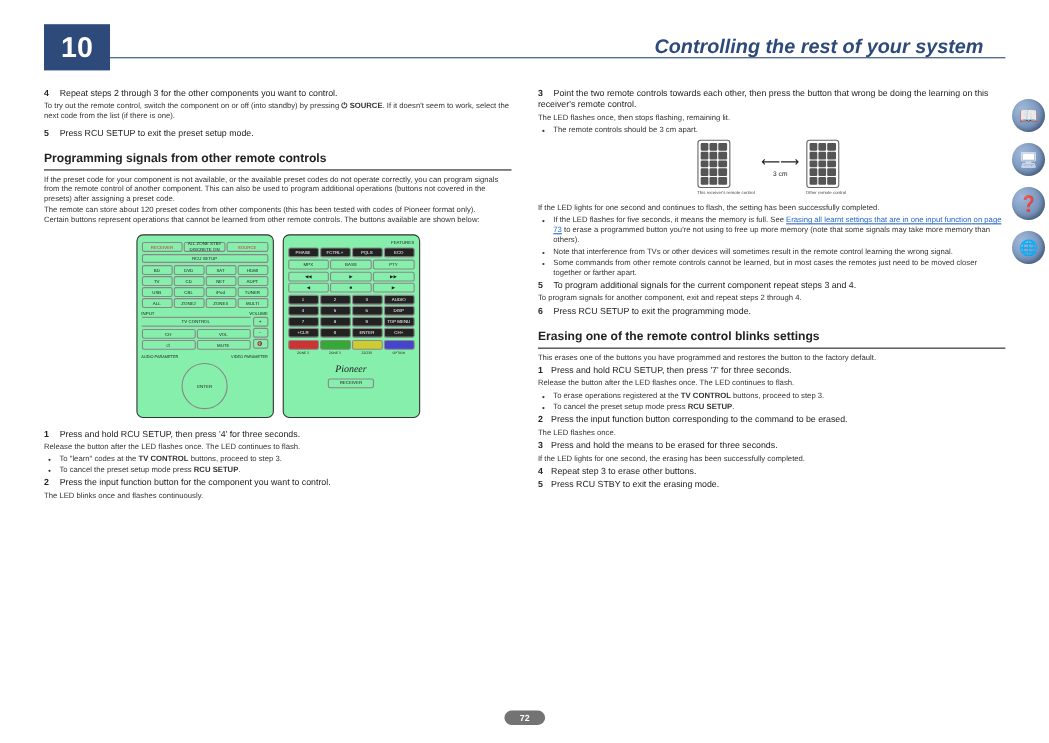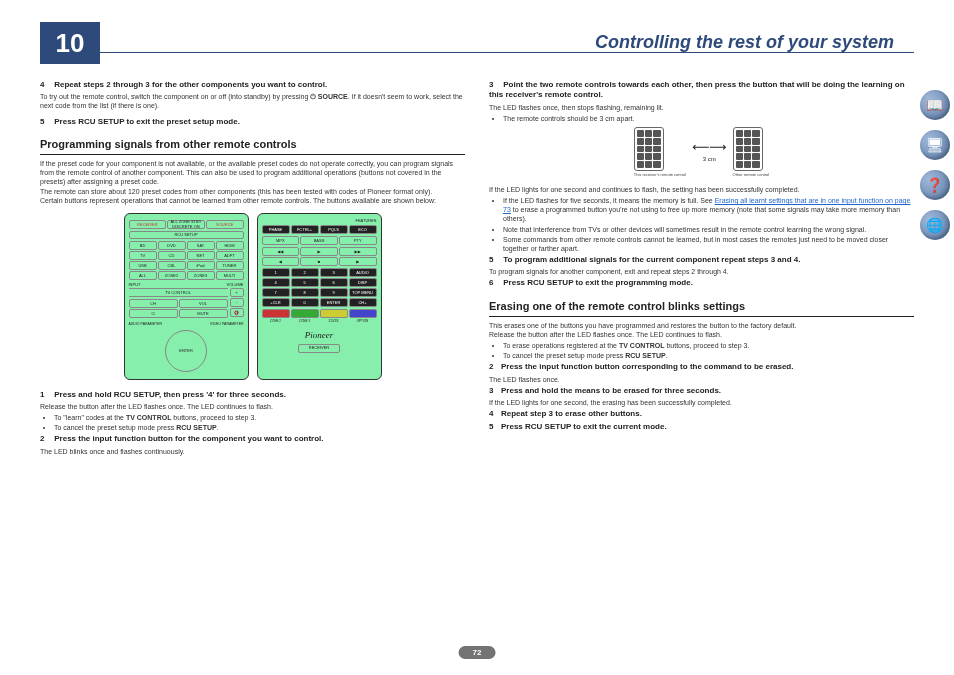--- a/index.html
+++ b/index.html
@@ -58,21 +58,21 @@
     right: 40px;
     bottom: 40px;
     display: flex;
     gap: 24px;
   }
   .col {
     flex: 1;
     line-height: 1.3;
   }
   .step { margin: 2px 0 2px 0; }
-  .step b { font-weight: bold; }
+  .step b { font-weight: normal; }
   .stepnum { font-weight: bold; display:inline-block; width:12px;}
   .small { font-size: 7px; color: #333; line-height: 1.3; }
   h3 {
     font-size: 11px;
     font-weight: bold;
     margin: 10px 0 4px 0;
     border-bottom: 1px solid #222;
     padding-bottom: 3px;
   }
   .remote-row {
@@ -291,21 +291,21 @@
       <div class="step">
         <span class="stepnum">2</span>
         <b>Press the input function button for the component you want to control.</b>
       </div>
       <div class="small">The LED blinks once and flashes continuously.</div>
     </div>
 
     <div class="col">
       <div class="step">
         <span class="stepnum">3</span>
-        <b>Point the two remote controls towards each other, then press the button that will be doing the learning on this receiver's remote control.</b>
+        <b>Point the two remote controls towards each other, then press the button that wrong be doing the learning on this receiver's remote control.</b>
       </div>
       <div class="small">The LED flashes once, then stops flashing, remaining lit.</div>
       <ul class="small">
         <li>The remote controls should be 3 cm apart.</li>
       </ul>
 
       <div class="small-diagram">
         <div style="text-align:center">
           <div class="mini-remote">
               <div class="btns">
@@ -369,39 +369,42 @@
       </div>
       <div class="small">To program signals for another component, exit and repeat steps 2 through 4.</div>
       <div class="step">
         <span class="stepnum">6</span>
         <b>Press RCU SETUP to exit the programming mode.</b>
       </div>
 
       <h3>Erasing one of the remote control blinks settings</h3>
       <div class="small">This erases one of the buttons you have programmed and restores the button to the factory default.</div>
 
+      <div class="step">
+        <span class="stepnum">1</span><b>Press and hold RCU SETUP, then press '7' for three seconds.</b>
+      </div>
       <div class="small">Release the button after the LED flashes once. The LED continues to flash.</div>
       <ul class="small">
         <li><span>To erase operations registered at the </span><b>TV CONTROL</b><span> buttons, proceed to step 3.</span></li>
         <li><span>To cancel the preset setup mode press </span><b>RCU SETUP</b><span>.</span></li>
       </ul>
 
       <div class="step">
         <span class="stepnum">2</span><b>Press the input function button corresponding to the command to be erased.</b>
       </div>
       <div class="small">The LED flashes once.</div>
 
       <div class="step">
         <span class="stepnum">3</span><b>Press and hold the means to be erased for three seconds.</b>
       </div>
       <div class="small">If the LED lights for one second, the erasing has been successfully completed.</div>
 
       <div class="step">
         <span class="stepnum">4</span><b>Repeat step 3 to erase other buttons.</b>
       </div>
       <div class="step">
-        <span class="stepnum">5</span><b>Press RCU SETUP to exit the current mode.</b>
+        <span class="stepnum">5</span><b>Press RCU STBY to exit the erasing mode.</b>
       </div>
     </div>
   </div>
 
   <div class="page-num">72</div>
 </div>
 
 </body></html>

